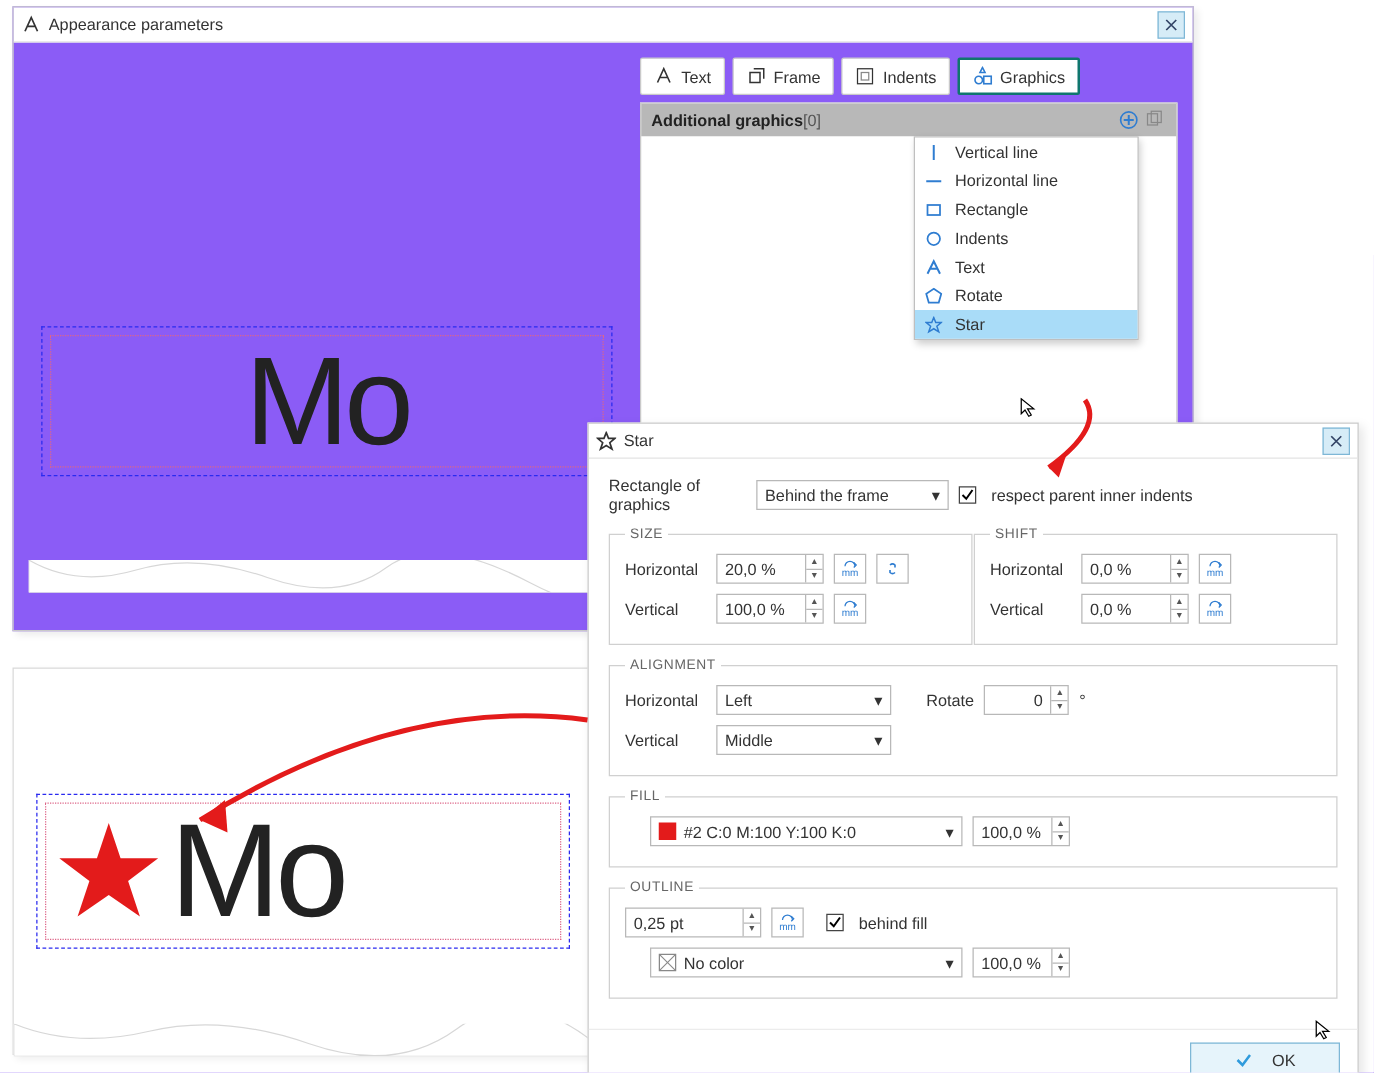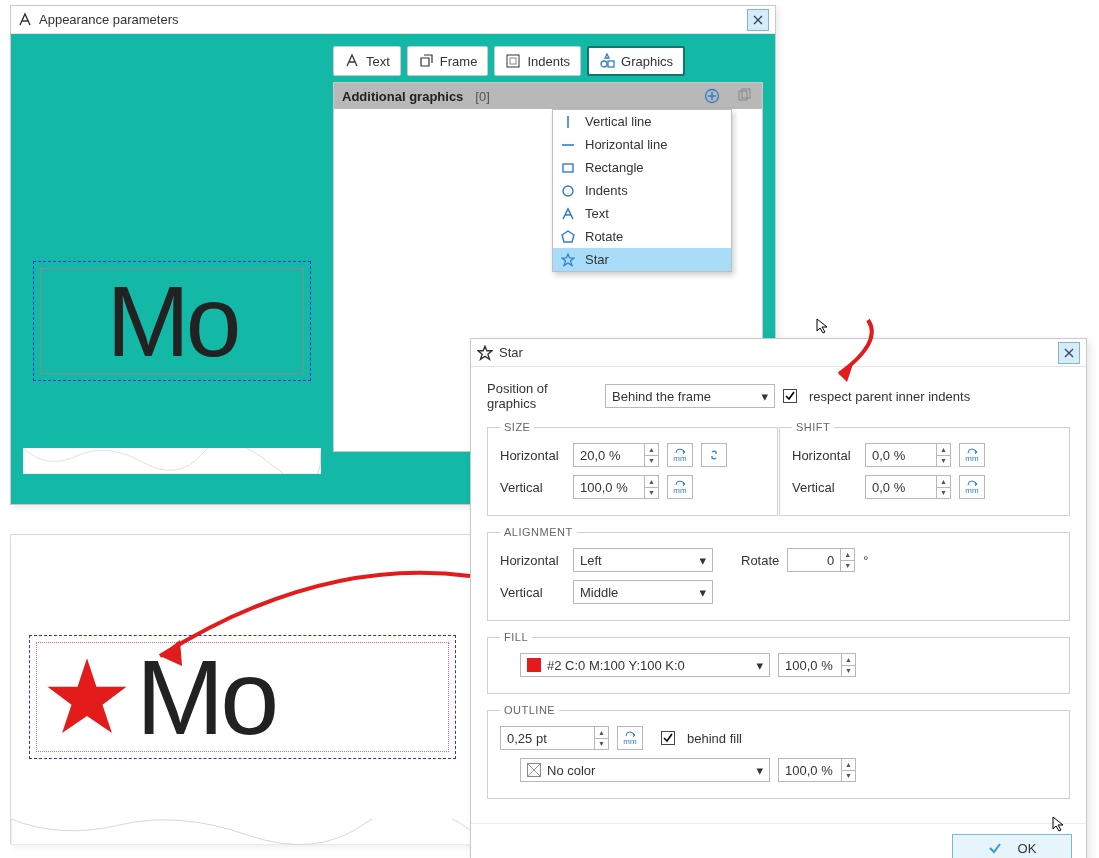--- a/index.html
+++ b/index.html
@@ -1,40 +1,40 @@
 <!DOCTYPE html>
 <html><head>
 <meta charset="utf-8">
 <style>
 html,body{margin:0;padding:0;font-family:"Segoe UI",Arial,sans-serif;font-size:13px;color:#333;background:#fff;}
 *{box-sizing:border-box;}
 .stage{position:relative;width:1099px;height:858px;}
 
 
-.app-win{position:absolute;left:10px;top:5px;width:766px;height:500px;border:1px solid #c9c9c9;background:#14b8a6;box-shadow:3px 3px 6px rgba(0,0,0,.08);}
+.app-win{position:absolute;left:10px;top:5px;width:945px;height:500px;border:1px solid #c9c9c9;background:#8b5cf6;box-shadow:3px 3px 6px rgba(0,0,0,.08);}
 .app-titlebar{height:28px;display:flex;align-items:center;padding:0 6px;background:#fff;border-bottom:1px solid #e4e4e4;}
 .app-titlebar .t-icon{width:16px;height:16px;margin-right:6px;}
 .app-title{flex:1;font-size:13px;}
 .closebtn{width:22px;height:22px;border:1px solid #7eb7d6;background:#d6ecf7;display:flex;align-items:center;justify-content:center;font-size:14px;color:#476;}
 .closebtn svg{width:10px;height:10px;}
 .section-head{background:#ececec;border-bottom:1px solid #d7d7d7;padding:8px 10px;font-weight:700;}
 .app-body{display:flex;padding:12px;gap:12px;align-items:flex-start;}
 .preview{flex:1;height:420px;position:relative;}
 .preview-box{position:absolute;left:10px;top:215px;right:10px;height:120px;border:1px dashed #2a2af0;}
 .preview-box .inner{position:absolute;inset:6px;border:1px dotted #d68;}
 .preview-box .txt{position:absolute;inset:0;display:flex;align-items:center;justify-content:center;font-size:100px;font-weight:500;font-family:Arial,sans-serif;color:#222;letter-spacing:-4px;}
 
 .right-col{width:430px;}
 .tabstrip{display:flex;gap:6px;margin-bottom:6px;}
 .tab{flex:0 0 auto;height:30px;border:1px solid #c9c9c9;background:#fff;display:flex;align-items:center;padding:0 10px;gap:6px;border-radius:2px;}
 .tab svg{width:16px;height:16px;}
 .tab.active{border:2px solid #0f766e;}
 .blue{color:#2f7dd1;fill:none;stroke:#2f7dd1;}
 .panel{border:1px solid #c9c9c9;background:#fff;height:370px;}
-.panel-head{height:26px;background:#b8b8b8;color:#222;font-weight:700;display:flex;align-items:center;padding:0 8px;gap:12px;}
+.panel-head{height:26px;background:#b8b8b8;color:#222;font-weight:700;display:flex;align-items:center;padding:0 8px;gap:0;}
 .panel-head .count{color:#555;font-weight:400;}
 .panel-head .pspacer{flex:1;}
 .hicon{width:20px;height:20px;display:flex;align-items:center;justify-content:center;}
 .hicon svg{width:16px;height:16px;}
 
 .dropdown{position:absolute;width:180px;border:1px solid #bfbfbf;background:#fff;box-shadow:2px 3px 6px rgba(0,0,0,.2);z-index:5;}
 .dd-item{height:23px;display:flex;align-items:center;padding:0 8px;gap:10px;}
 .dd-item.sel{background:#a9dcf8;}
 .dd-item svg{width:14px;height:14px;}
 
@@ -235,22 +235,22 @@
       <span class="sp"></span>
       <div class="closebtn">
         <svg viewBox="0 0 10 10">
             <path d="M1 1 L9 9 M9 1 L1 9" stroke="#346" stroke-width="1.4"></path>
           </svg>
       </div>
     </div>
 
     <div class="star-body">
       <div class="row">
-        <span class="lbl">Position of graphics</span>
-        <div class="select" style="width:170px;">
+        <span class="lbl">Rectangle of graphics</span>
+        <div class="select" style="width:154px;">
           <span>Behind the frame</span>
           <span class="caret">▾</span>
         </div>
         <span class="chk">
             <svg viewBox="0 0 10 10">
               <path d="M1 5 L4 8 L9 1" stroke="#000" stroke-width="1.6" fill="none"></path>
             </svg>
           </span>
         <span>respect parent inner indents</span>
       </div>

